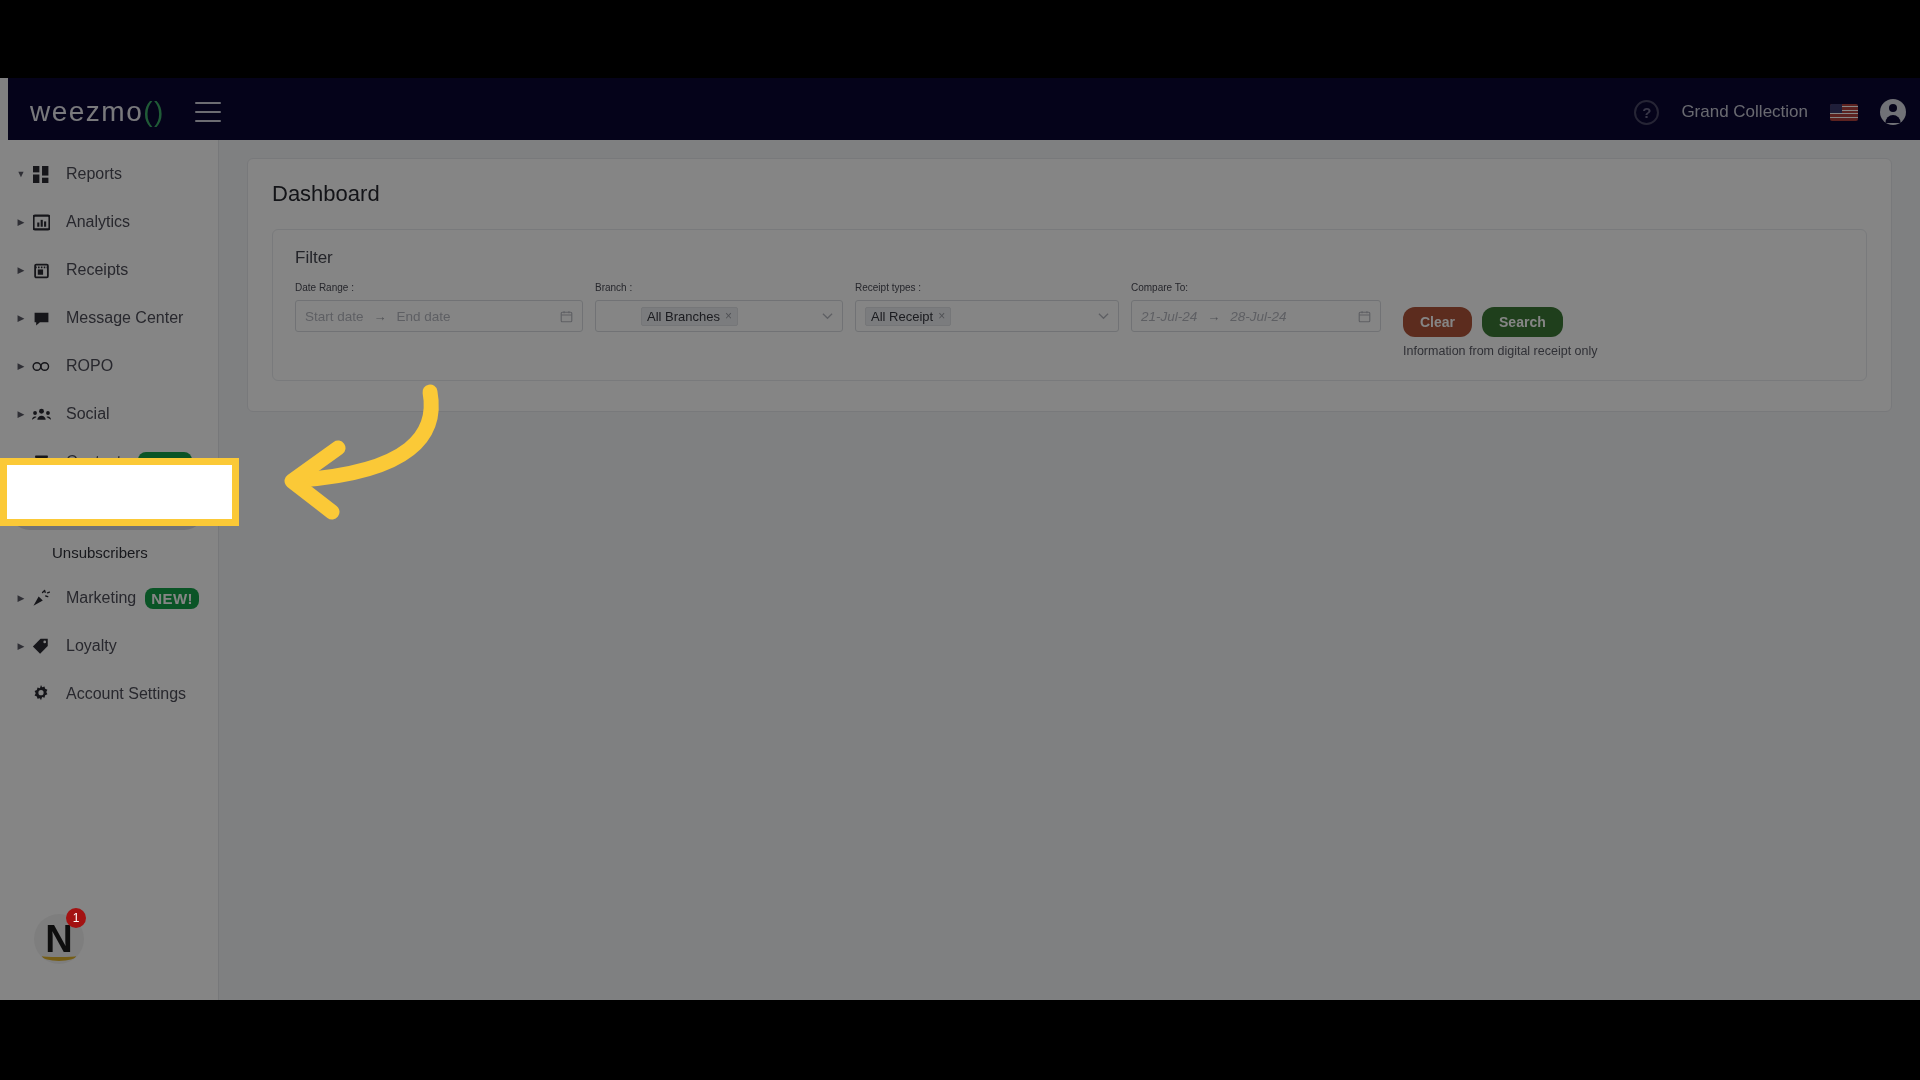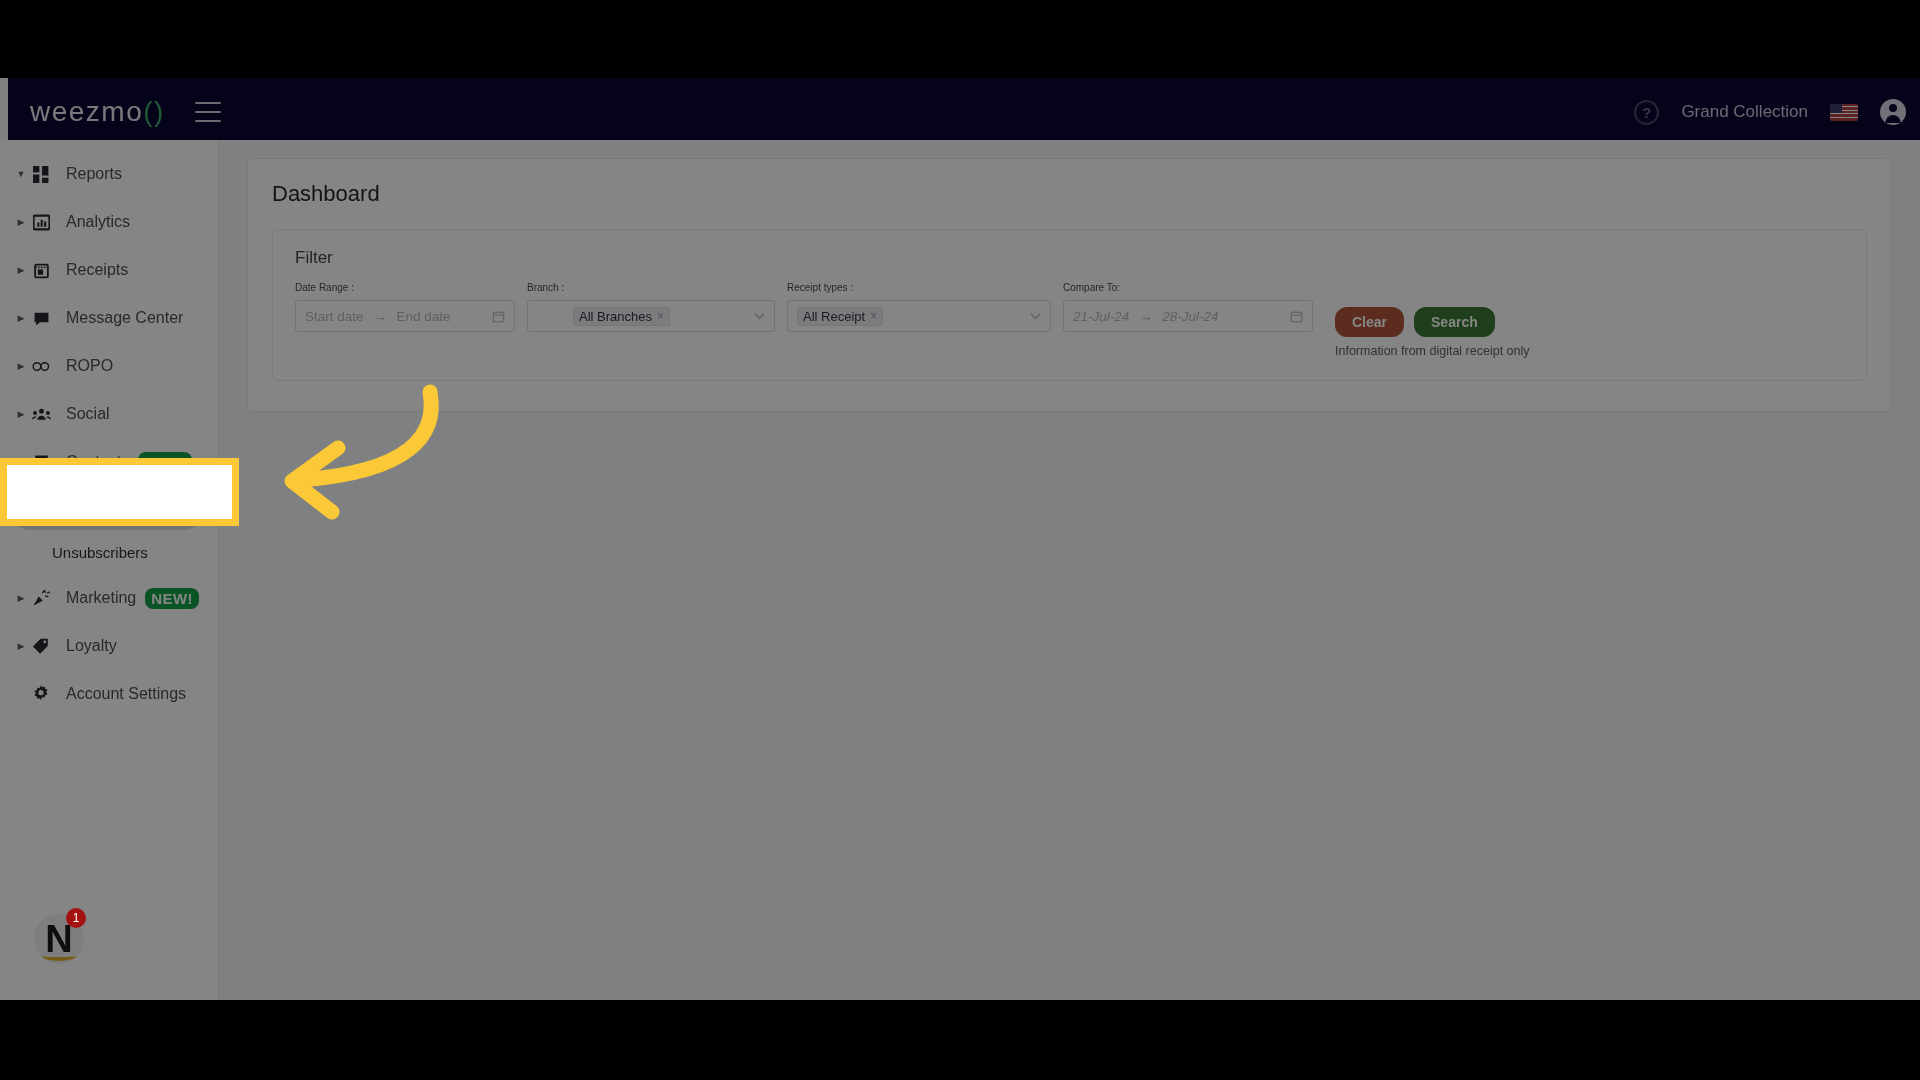--- a/index.html
+++ b/index.html
@@ -128,21 +128,21 @@
 
   .input-box {
     height: 32px; border: 1px solid #d9dbe0; border-radius: 3px;
     background: #fff; display: flex; align-items: center;
     padding: 0 9px; font-size: 13.5px;
   }
   .ph { color: #b5b7bf; }
   .range-arrow { color: #9a9ca4; margin: 0 10px; font-size: 13px; }
   .cal-icon { margin-left: auto; color: #b5b7bf; display: flex; }
 
-  .fld-date { width: 220px; }
+  .fld-date { width: 288px; }
   .fld-branch { width: 248px; padding-left: 45px; }
   .fld-receipt { width: 264px; }
   .fld-compare { width: 250px; font-style: italic; }
 
   .tag {
     background: #eceef1; border: 1px solid #e0e2e6; border-radius: 2px;
     padding: 1px 5px; font-size: 13px; color: #35363e;
     display: inline-flex; align-items: center; gap: 5px;
   }
   .tag .x { color: #9a9ca4; font-size: 12px; cursor: pointer; }

